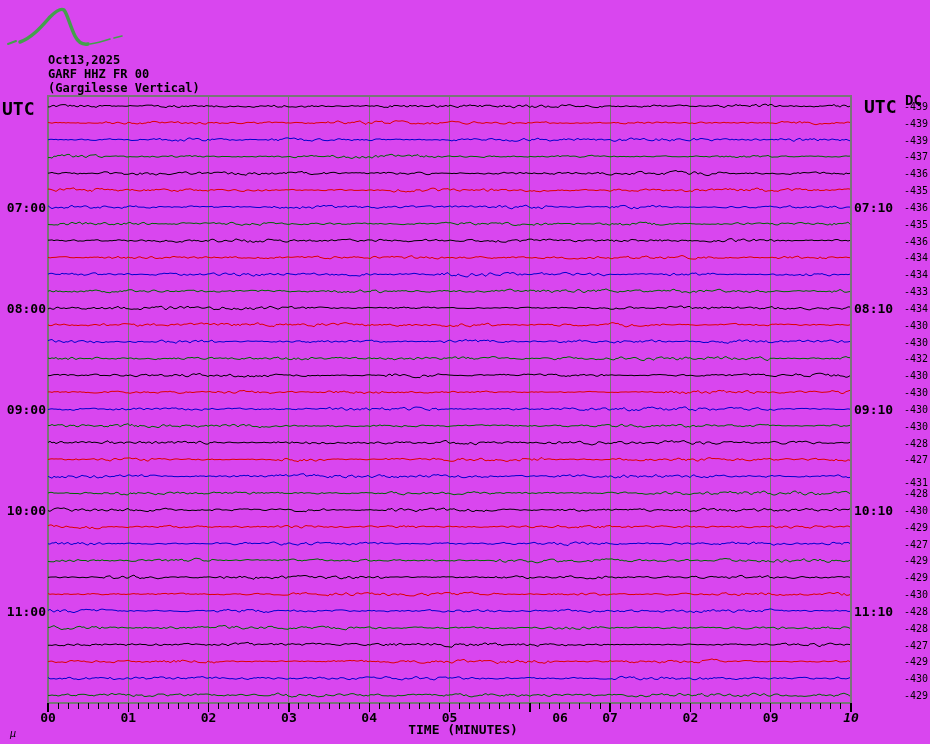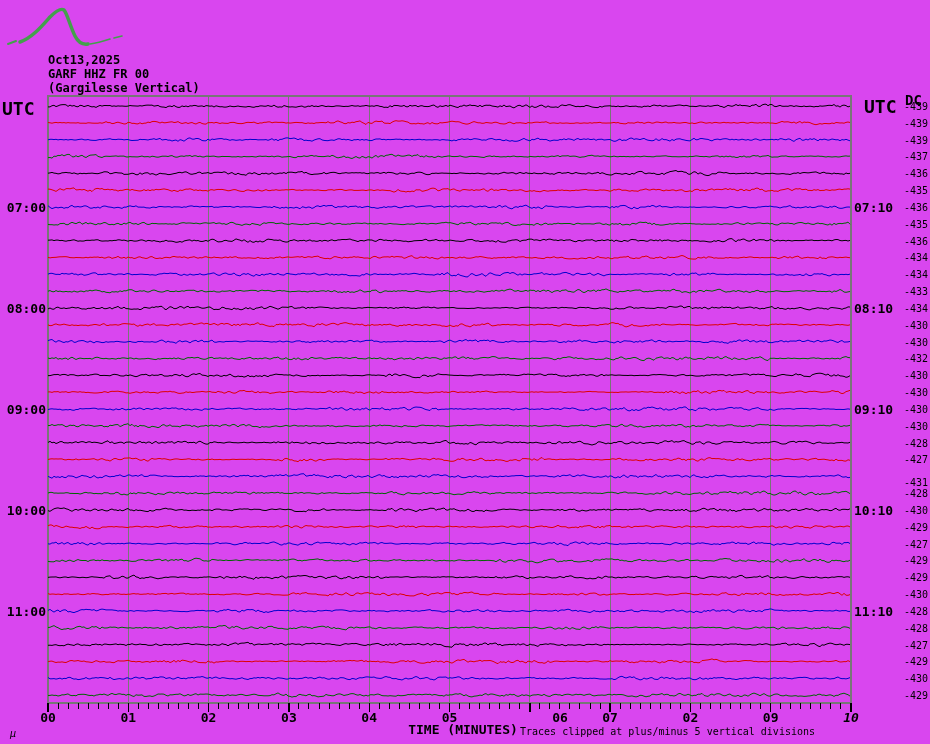--- a/index.html
+++ b/index.html
@@ -226,15 +226,14 @@
       <div class="abs x-tick-label" style="left: 449.5px;">05</div>
       <div class="abs x-tick-label" style="left: 560px;">06</div>
       <div class="abs x-tick-label" style="left: 610.1px;">07</div>
       <div class="abs x-tick-label" style="left: 690.4px;">02</div>
       <div class="abs x-tick-label" style="left: 770.7px;">09</div>
       <div class="abs x-tick-label" style="left: 851px; font-style: italic;">10</div>
     </div>
 
   <div class="abs x-title">TIME (MINUTES)</div>
   <div class="abs scale-icon">µ</div>
-  <div class="abs footnote footnote-right">Traces clipped at plus/minus 5 vertical divisions</div>
 
 </div>
 
 </body></html>

